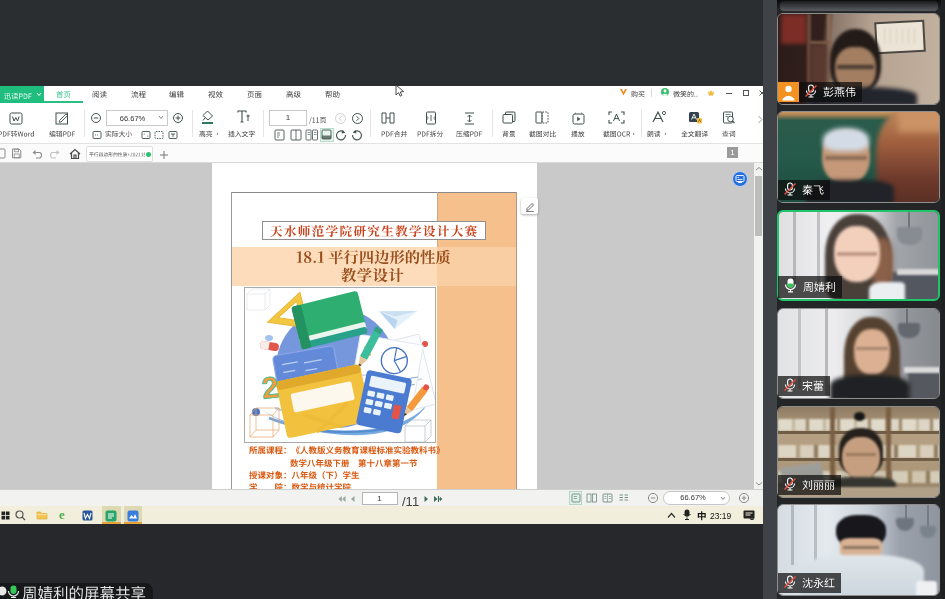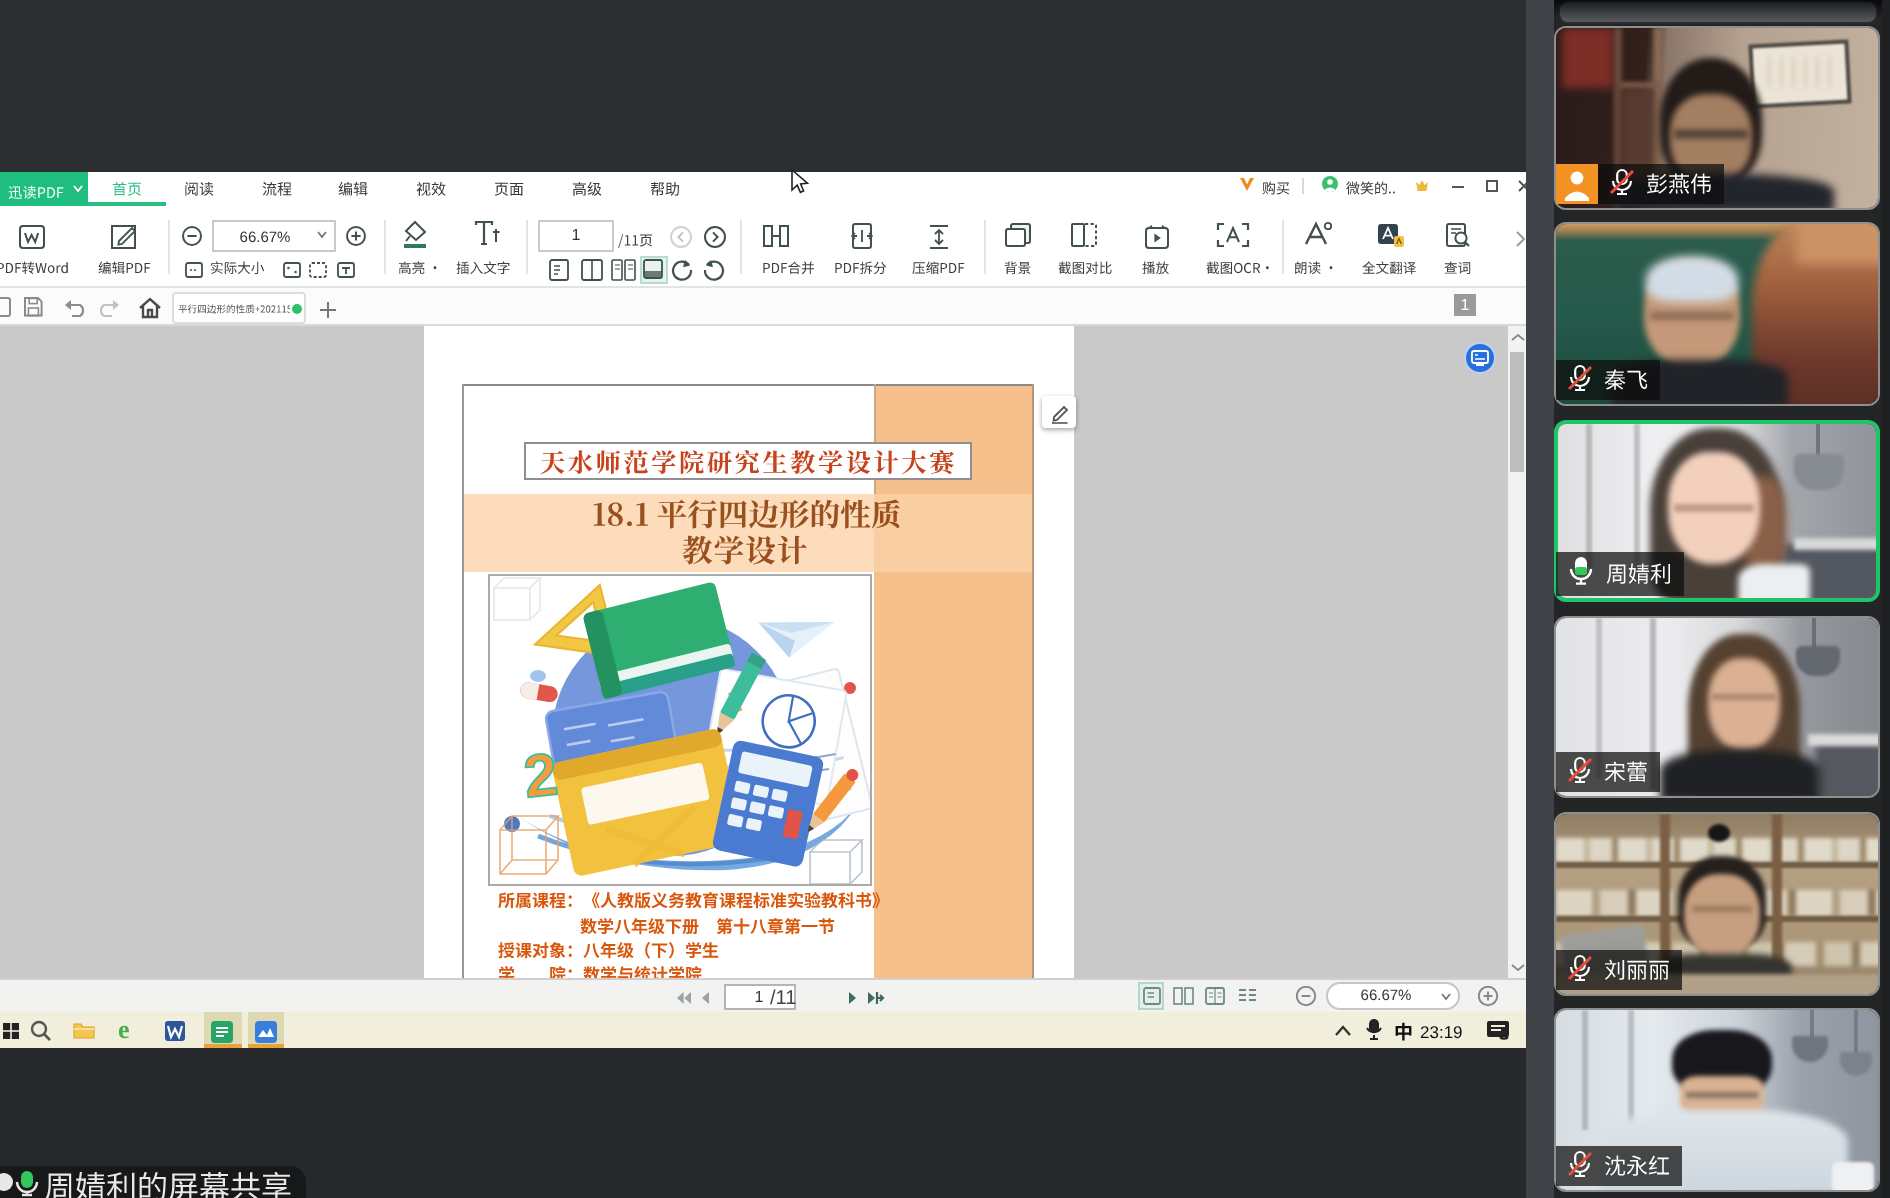--- a/index.html
+++ b/index.html
@@ -423,21 +423,21 @@
   </svg>
 <div style="position:absolute;left:0px;top:489px;width:765px;height:17px;background:#f2f2f0;border-top:1px solid #cfcfcf"></div>
 <svg style="position:absolute;left:336.5px;top:494.5px;" width="9" height="8" viewBox="0 0 9 8">
     <path d="M4.8 1 L1.5 4 L4.8 7 Z M8.5 1 L5.2 4 L8.5 7 Z" fill="#9aa4a4"></path>
   </svg>
 <svg style="position:absolute;left:348.5px;top:494.5px;" width="7" height="8" viewBox="0 0 7 8">
     <path d="M5.5 1 L2 4 L5.5 7 Z" fill="#9aa4a4"></path>
   </svg>
 <div style="position:absolute;left:361.5px;top:491.5px;width:36px;height:13px;background:#fff;border:1px solid #b5b5b5"></div>
 <div style="position:absolute;left:361.5px;top:493.5px;width:36px;text-align:center;font-size:8px;color:#333">1</div>
-<div style="position:absolute;left:385px;top:493.5px;font-size:10px;color:#444">/11</div>
+<div style="position:absolute;left:402px;top:493.5px;font-size:13px;color:#444">/11</div>
 <svg style="position:absolute;left:422.5px;top:494.5px;" width="7" height="8" viewBox="0 0 7 8">
     <path d="M1.5 1 L5 4 L1.5 7 Z" fill="#3d6b5c"></path>
   </svg>
 <svg style="position:absolute;left:433px;top:494.5px;" width="10" height="8" viewBox="0 0 10 8">
     <path d="M1 1 L4.5 4 L1 7 Z" fill="#3d6b5c"></path>
     <path d="M5.5 1 L5.5 7 M5.5 4 L8.5 4 M7 2.5 L8.5 4 L7 5.5" stroke="#3d6b5c" stroke-width="1.1" fill="none"></path>
   </svg>
 <div style="position:absolute;left:568.5px;top:490.5px;width:13px;height:14px;background:#e3efe9;border:1px solid #b7d6c6"></div>
 <svg style="position:absolute;left:570.5px;top:492.5px;" width="10" height="10" viewBox="0 0 10 10">
     <rect x="1" y="1" width="8" height="8" rx="1" fill="none" stroke="#6c8a84" stroke-width="0.9"></rect>

